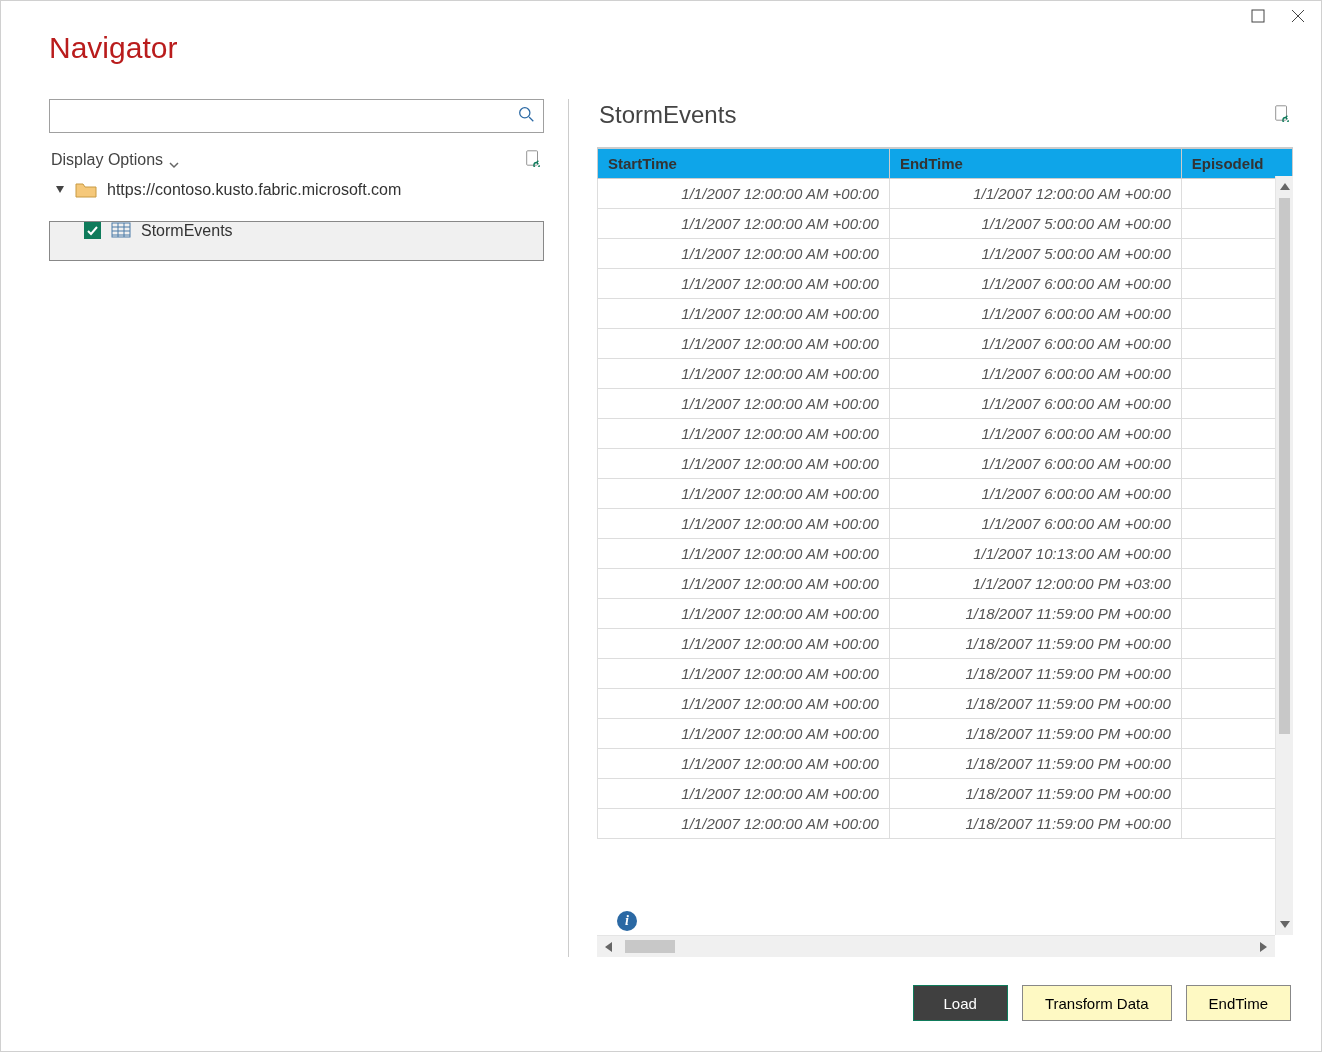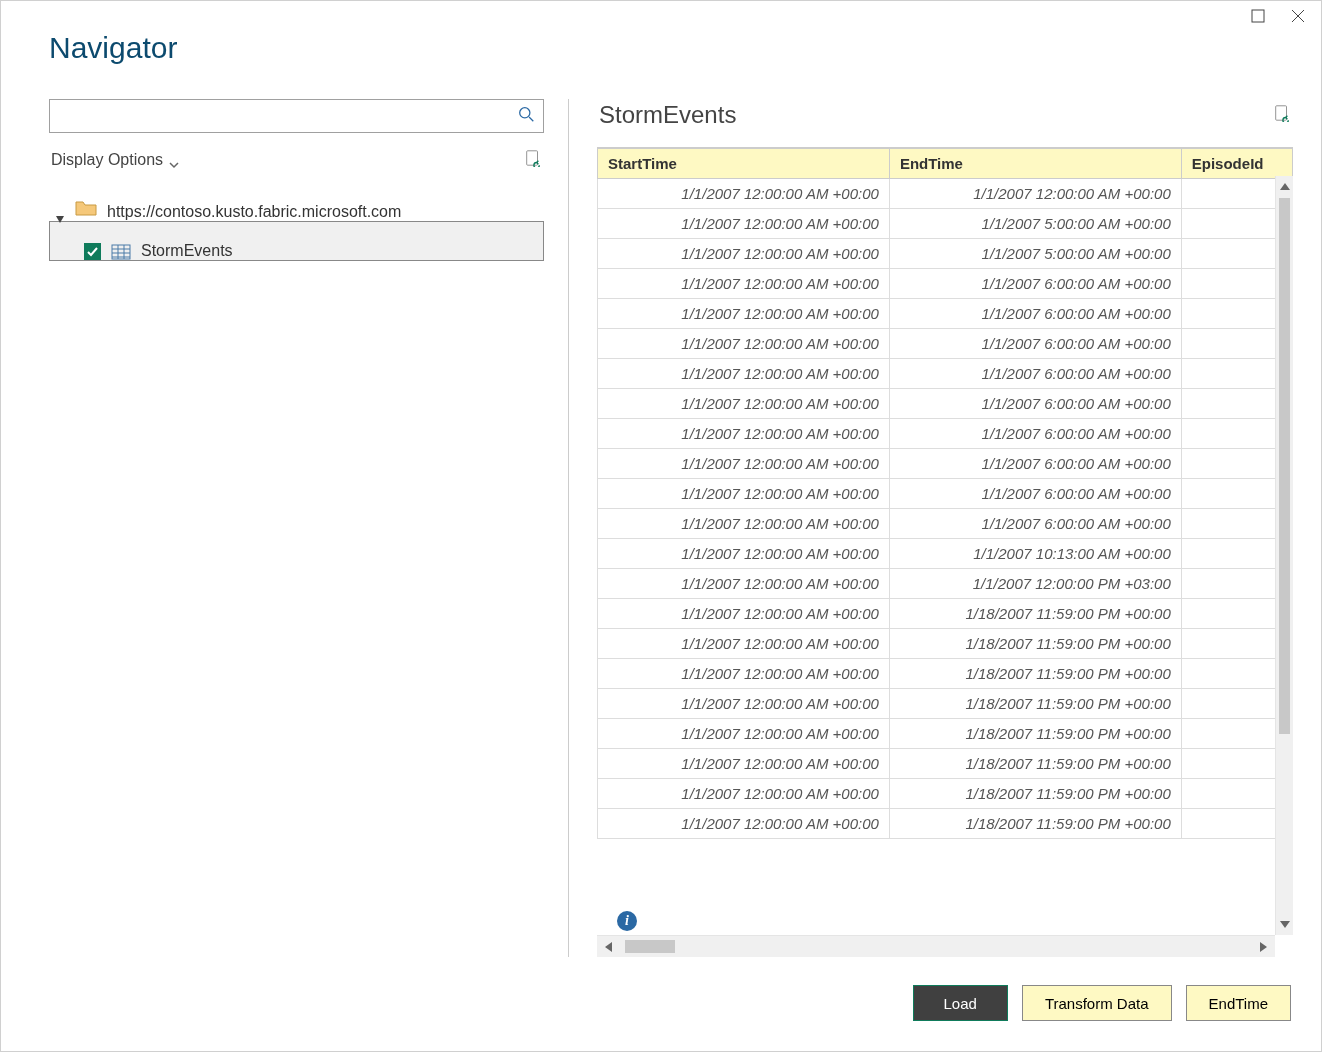--- a/index.html
+++ b/index.html
@@ -21,21 +21,21 @@
     display: flex;
     gap: 22px;
     padding: 6px 14px 0 0;
     color: #555;
   }
   .titlebar span { width: 18px; height: 18px; display:flex; align-items:center; justify-content:center; cursor:default;}
   .titlebar svg { width: 14px; height: 14px; stroke: #444; stroke-width: 1; fill:none;}
   h1.page-title {
     font-size: 30px;
     font-weight: 400;
-    color: #0c4a6e;
+    color: #b91c1c;
     padding: 30px 0 0 48px;
   }
   .content {
     position:absolute;
     top: 98px;
     left: 48px;
     right: 28px;
     bottom: 94px;
     display: flex;
   }
@@ -68,21 +68,21 @@
     padding: 16px 2px 10px 2px;
   }
   .opts-row .opts {
     font-size:16px; color:#444; display:flex; align-items:center; gap:6px;
   }
   .chev-down { width:10px; height:10px; }
   .chev-down svg { width:10px; height:7px; }
   .refresh-ico svg { width:18px; height:18px; }
   .tree { font-size:16px; color:#333; }
   .tree-row {
-    display:flex; align-items:flex-end;
+    display:flex; align-items:flex-start;
     height:40px;
     gap:10px;
   }
   .tree-row.level1 { padding-left:6px; }
   .tree-row.level2 {
     padding-left:34px;
     background:#f0f0f0;
     border:1px solid #888;
   }
   .tri { width:10px; height:10px; }
@@ -116,21 +116,21 @@
   }
   table.grid {
     border-collapse:collapse;
     width: 100%;
     font-size:15px;
   }
   table.grid th {
     text-align:left;
     font-weight:600;
     padding: 6px 10px 6px 10px;
-    background:#fef9c3;
+    background:#0ea5e9;
     border:1px solid #ccc;
     color:#333;
   }
   table.grid td {
     border:1px solid #ddd;
     padding: 4px 10px;
     text-align:right;
     font-style:italic;
     color:#555;
     white-space:nowrap;

